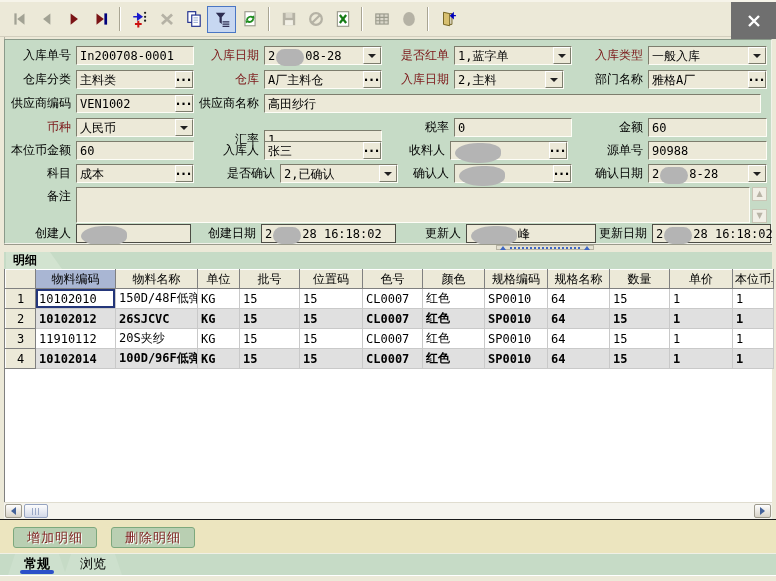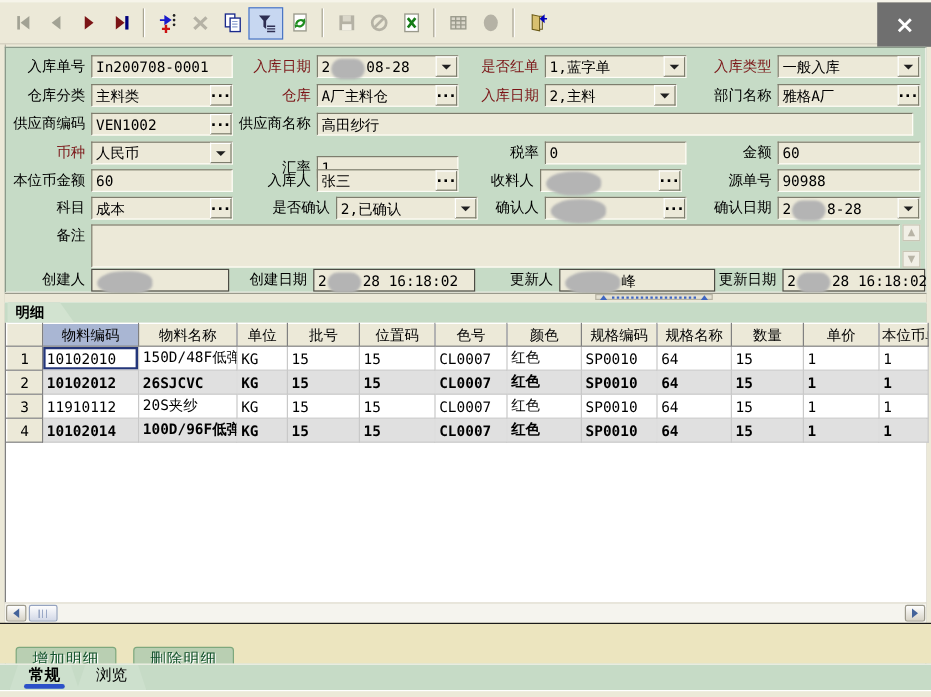--- a/index.html
+++ b/index.html
@@ -57,21 +57,21 @@
   
   .hscroll{position:absolute;left:4px;top:502px;width:768px;height:16px;background:#f5f4ee;border-top:1px solid #e0ddd0;}
   .sc-btn{position:absolute;top:1px;width:17px;height:14px;background:linear-gradient(#fefefe,#d8d4c8);border:1px solid #9d9a8d;border-radius:2px;box-sizing:border-box;display:flex;align-items:center;justify-content:center;cursor:pointer;}
   .sc-thumb{position:absolute;top:1px;left:20px;width:24px;height:14px;background:linear-gradient(#fdfdfd,#d3d9e8);border:1px solid #95a3c0;border-radius:2px;box-sizing:border-box;cursor:grab;}
   .sc-thumb:after{content:"";position:absolute;left:7px;top:3px;width:8px;height:7px;background:repeating-linear-gradient(90deg,#9aa8c6 0 1px,transparent 1px 3px);}
   .arr-l{width:0;height:0;border-top:4px solid transparent;border-bottom:4px solid transparent;border-right:5px solid #44639a;}
   .arr-r{width:0;height:0;border-top:4px solid transparent;border-bottom:4px solid transparent;border-left:5px solid #44639a;}
 
   
   .band{position:absolute;left:0;top:519px;width:776px;height:34px;background:#ece5bf;border-top:1px solid #1a1a1a;box-sizing:border-box;}
-  .gbtn{position:absolute;top:7px;width:84px;height:21px;background:#b9cfb2;border:1px solid #7da87d;border-radius:3px;color:#14532d;text-shadow:1px 1px 0 #fff;text-align:center;line-height:19px;font-size:13px;letter-spacing:1px;cursor:pointer;box-sizing:border-box;margin-top:12px;}
+  .gbtn{position:absolute;top:7px;width:84px;height:21px;background:#b9cfb2;border:1px solid #7da87d;border-radius:3px;color:#7f1d1d;text-shadow:1px 1px 0 #fff;text-align:center;line-height:19px;font-size:13px;letter-spacing:1px;cursor:pointer;box-sizing:border-box;}
 
   
   .tabbar{position:absolute;left:0;top:553px;width:776px;height:22px;background:#c6dbc6;border-top:1px solid #f0f0e6;}
   .btab{position:absolute;top:0;height:21px;background:#cde0cd;clip-path:polygon(7px 0,calc(100% - 7px) 0,100% 100%,0 100%);filter:drop-shadow(0 1px 0 #8a9a8a);text-align:center;line-height:20px;font-size:13px;cursor:pointer;}
   .btab.active{font-weight:bold;}
   .btab .uline{position:absolute;left:50%;transform:translateX(-50%);bottom:1px;width:34px;height:4px;background:#2b50c8;border-radius:3px;}
   .bottom-strip{position:absolute;left:0;top:575px;width:776px;height:6px;background:#ece9d8;border-top:1px solid #fff;}
 </style>
 </head>
 <body>

